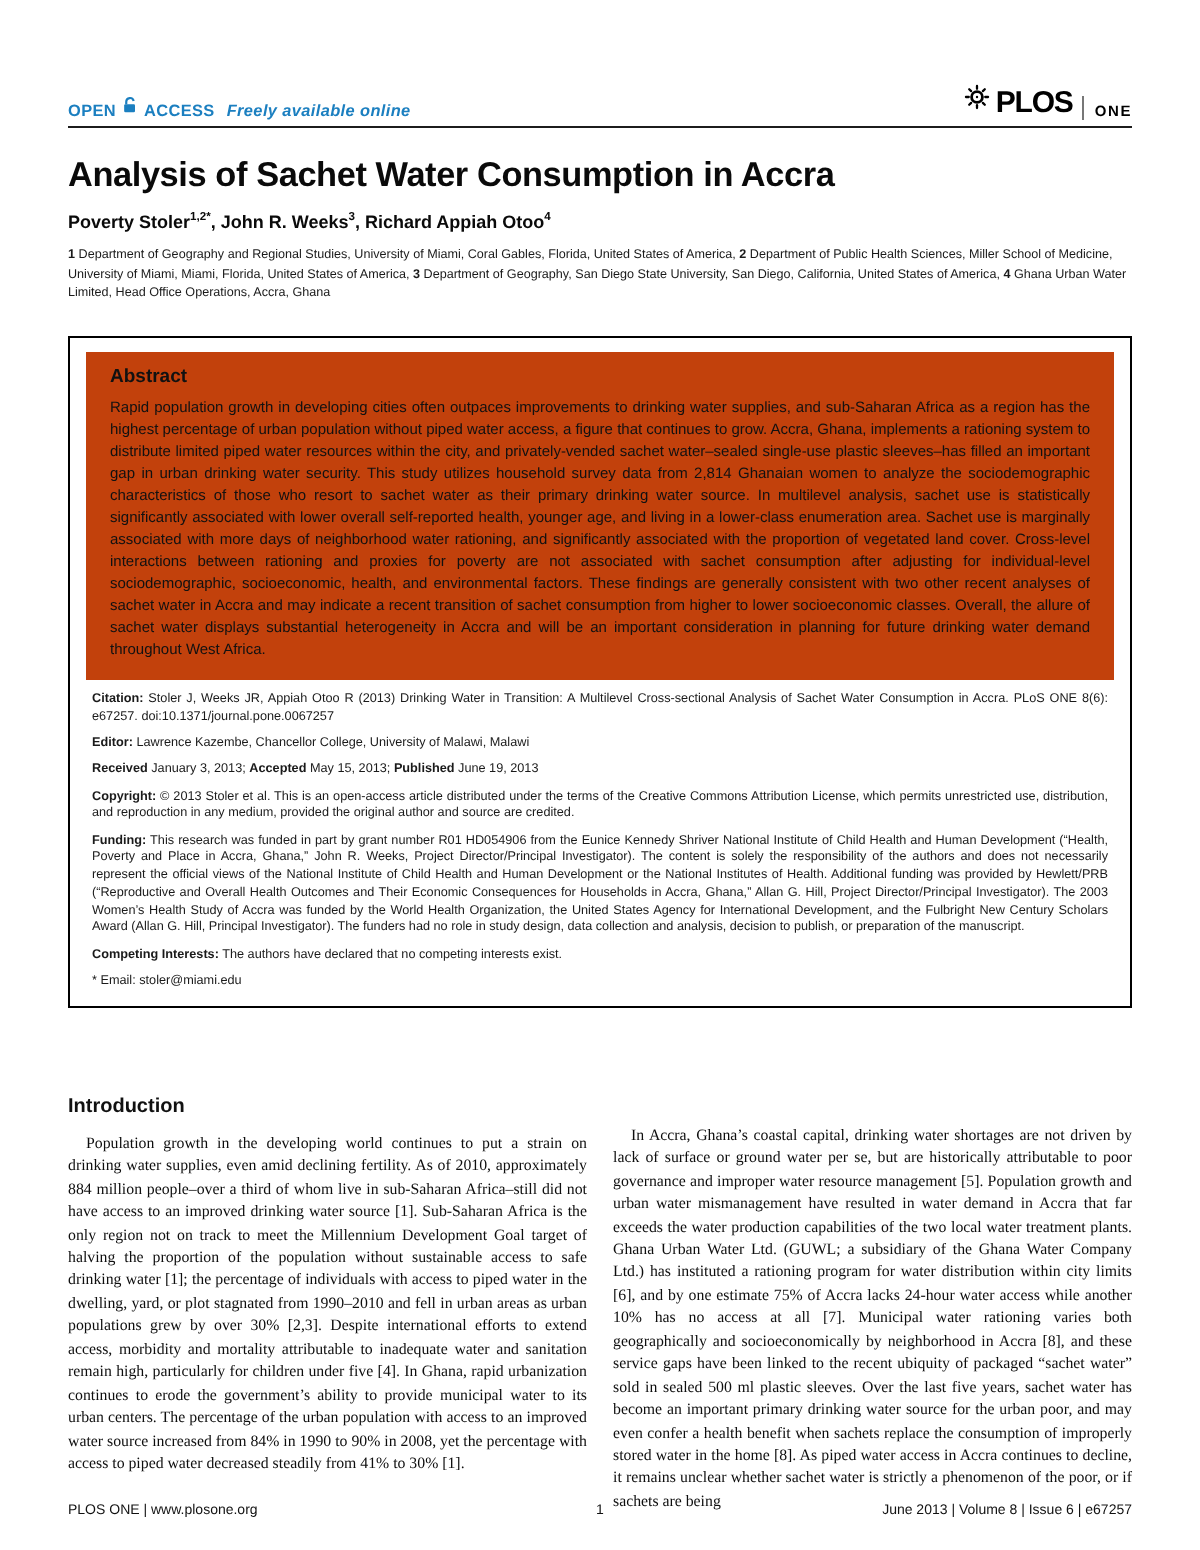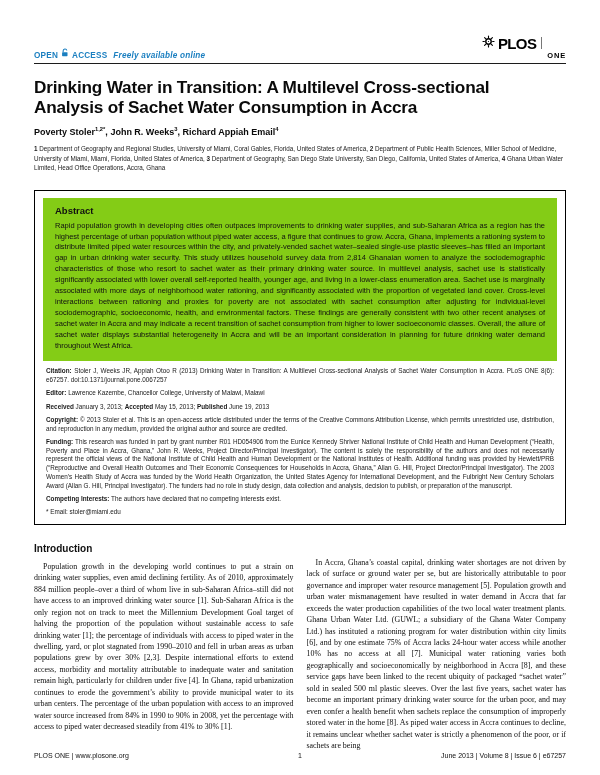--- a/index.html
+++ b/index.html
@@ -5,42 +5,42 @@
   html,body { margin:0; padding:0; background:#ffffff; }
   .page {
     position:relative; width:600px; height:775px; margin:0 auto;
     background:#ffffff; box-sizing:border-box; padding:26px 34px 0 34px;
     font-family:"Liberation Sans", sans-serif; color:#111; overflow:hidden;
   }
   
   .masthead { display:flex; justify-content:space-between; align-items:flex-end; }
   .oa-badge { display:flex; align-items:flex-end; gap:2px; color:#1b7fc0; font-weight:bold; font-size:8.2px; letter-spacing:0.2px; }
   .oa-badge .tagline { margin-left:4px;font-style:italic; }
-  .plos-logo { display:flex; align-items:center; gap:3px; }
+  .plos-logo { display:flex; align-items:flex-end; gap:3px; }
   .plos-logo .plos { font-weight:bold; font-size:15px; letter-spacing:-0.6px; color:#000; }
   .plos-logo .bar { width:1px; height:12px; background:#777; margin:0 2px; }
   .plos-logo .one { font-weight:bold; font-size:7.5px; letter-spacing:0.8px; color:#000;margin-top:25px; }
   .head-rule { border:0; border-top:1.6px solid #1c1c1c; margin:3px 0 0 0; }
   
   .title { font-size:17.2px; font-weight:bold; line-height:1.17; letter-spacing:-0.2px; margin-top:13px; color:#0a0a0a; }
   .authors { font-size:9px; font-weight:bold; margin-top:9px; color:#0a0a0a; }
   .authors sup { font-size:5.8px; }
   .affils { font-size:6.3px; line-height:1.5; margin-top:7px; color:#1a1a1a; }
   .affils b { font-weight:bold; }
   
   .meta-box { border:1.3px solid #000; margin-top:17px; padding:7px 8px 7px 8px; }
-  .abstract-panel { background:#84cc16; padding:7px 12px 9px 12px; }
+  .abstract-panel { background:#c2410c; padding:7px 12px 9px 12px; }
   .abstract-h { font-size:9.5px; font-weight:bold; margin:0 0 5px 0; }
   .abstract-t { font-size:7.5px; line-height:1.46; text-align:justify; }
   .meta-paras { padding:2px 3px 0 3px; }
   .mp { font-size:6.35px; line-height:1.38; text-align:justify; margin-top:4.5px; color:#1a1a1a; }
   .mp b { font-weight:bold; }
   
   .columns { display:flex; gap:13px; margin-top:13px; }
-  .col { flex:1 1 0; min-width:0; }
+  .col { flex:1 1 0; min-width:0;margin-top:26px; }
   .col-right { padding-top:19px; }
   .sec-h { font-size:10px; font-weight:bold; margin:5px 0 7px 0; }
   .body-p { font-family:"Liberation Serif", serif; font-size:7.9px; line-height:1.45; text-align:justify; text-indent:9px; color:#0e0e0e; }
   
   .footer { position:absolute; left:34px; right:34px; bottom:16px; font-size:7px; color:#111; }
   .footer .fl { float:left; }
   .footer .fr { float:right; }
   .footer .fc { position:absolute; left:0; right:0; text-align:center; }
 </style>
 </head>
@@ -74,25 +74,24 @@
             </g>
           </svg></span>
       <span class="plos">PLOS</span>
       <span class="bar"></span>
       <span class="one">ONE</span>
     </div>
   </div>
   <hr class="head-rule">
 
   <div class="title">
-    <div>Drinking Water in Transition: A Multilevel Cross-sectional</div>
     <div>Analysis of Sachet Water Consumption in Accra</div>
   </div>
 
-  <div class="authors"><span>Poverty Stoler</span><sup>1,2*</sup><span>, </span><span>John R. Weeks</span><sup>3</sup><span>, </span><span>Richard Appiah Email</span><sup>4</sup></div>
+  <div class="authors"><span>Poverty Stoler</span><sup>1,2*</sup><span>, </span><span>John R. Weeks</span><sup>3</sup><span>, </span><span>Richard Appiah Otoo</span><sup>4</sup></div>
 
   <div class="affils"><b>1</b><span> Department of Geography and Regional Studies, University of Miami, Coral Gables, Florida, United States of America, </span><b>2</b><span> Department of Public Health Sciences, Miller School of Medicine, University of Miami, Miami, Florida, United States of America, </span><b>3</b><span> Department of Geography, San Diego State University, San Diego, California, United States of America, </span><b>4</b><span> Ghana Urban Water Limited, Head Office Operations, Accra, Ghana</span></div>
 
   <div class="meta-box">
     <div class="abstract-panel">
       <div class="abstract-h">Abstract</div>
       <div class="abstract-t">Rapid population growth in developing cities often outpaces improvements to drinking water supplies, and sub-Saharan Africa as a region has the highest percentage of urban population without piped water access, a figure that continues to grow. Accra, Ghana, implements a rationing system to distribute limited piped water resources within the city, and privately-vended sachet water–sealed single-use plastic sleeves–has filled an important gap in urban drinking water security. This study utilizes household survey data from 2,814 Ghanaian women to analyze the sociodemographic characteristics of those who resort to sachet water as their primary drinking water source. In multilevel analysis, sachet use is statistically significantly associated with lower overall self-reported health, younger age, and living in a lower-class enumeration area. Sachet use is marginally associated with more days of neighborhood water rationing, and significantly associated with the proportion of vegetated land cover. Cross-level interactions between rationing and proxies for poverty are not associated with sachet consumption after adjusting for individual-level sociodemographic, socioeconomic, health, and environmental factors. These findings are generally consistent with two other recent analyses of sachet water in Accra and may indicate a recent transition of sachet consumption from higher to lower socioeconomic classes. Overall, the allure of sachet water displays substantial heterogeneity in Accra and will be an important consideration in planning for future drinking water demand throughout West Africa.</div>
     </div>
     <div class="meta-paras">
       <div class="mp"><b>Citation:</b><span> Stoler J, Weeks JR, Appiah Otoo R (2013) Drinking Water in Transition: A Multilevel Cross-sectional Analysis of Sachet Water Consumption in Accra. PLoS ONE 8(6): e67257. doi:10.1371/journal.pone.0067257</span></div>

